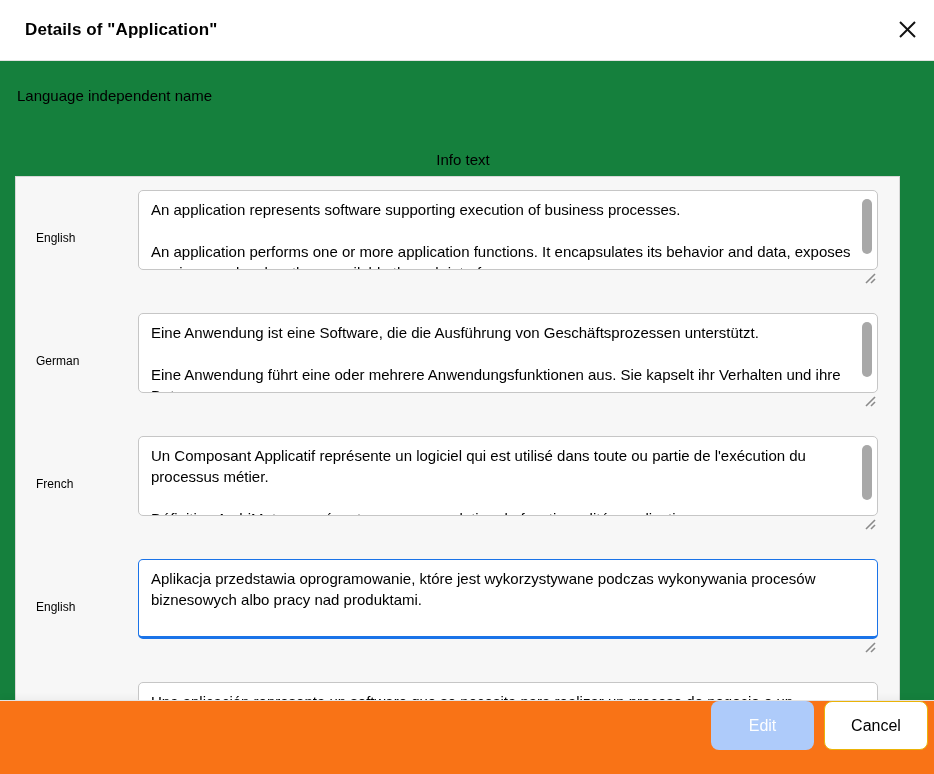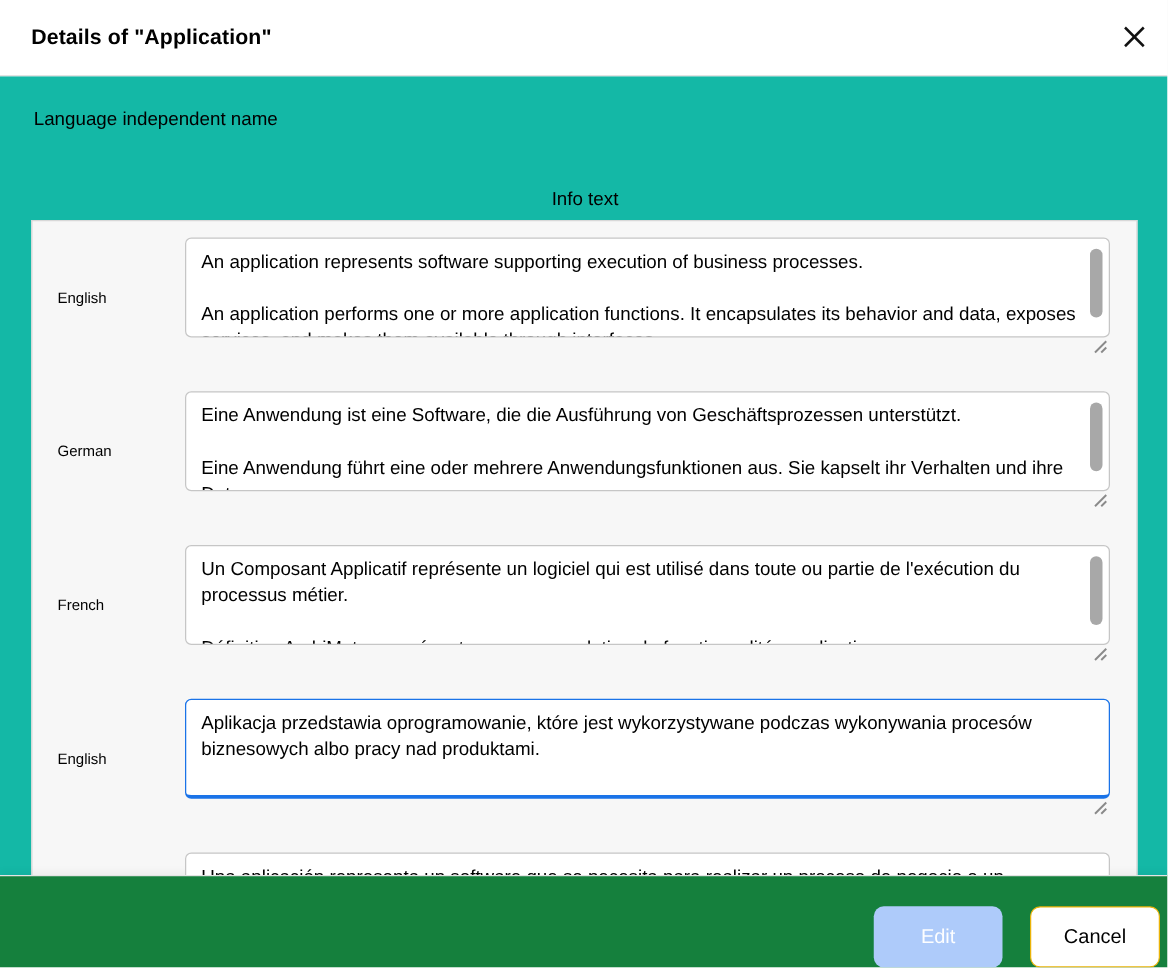--- a/index.html
+++ b/index.html
@@ -28,22 +28,22 @@
     background: transparent; border: none; cursor: pointer;
     display: flex; align-items: center; justify-content: center;
   }
   .close-btn svg { display: block; }
 
   
   .dlg-body {
     flex: 1 1 auto;
     height: 639px;
     overflow: hidden;
-    padding: 26px 24px 0 25px;
-    background: #14b8a6;
+    padding: 26px 24px 0 15px;
+    background: #15803d;
   }
   .field-label { font-size: 15px; color: #000; line-height: 18px; }
   .lin-label { margin-left: 2px; }
   .lin-value { font-size: 14px; font-weight: bold; margin: 22px 0 0 22px; letter-spacing: 0.2px; }
   .info-label { margin: 46px 0 0 1px; text-align: center; }
 
   
   .info-panel {
     margin-top: 7px;
     width: 885px;
@@ -89,26 +89,26 @@
   .resize-grip {
     position: absolute;
     right: 2px; bottom: 3px;
     width: 13px; height: 13px;
     pointer-events: none;
   }
 
   
   .dlg-footer {
     flex: 0 0 74px; height: 74px;
-    background: #15803d;
+    background: #f97316;
     border-top: 1px solid #e4e4e4;
     box-shadow: 0 -3px 6px rgba(0,0,0,0.04);
-    display: flex; align-items: flex-end; justify-content: flex-end;
+    display: flex; align-items: flex-start; justify-content: flex-end;
     padding-right: 6px;
-    gap: 22px;
+    gap: 10px;
   }
   .btn {
     height: 49px;
     border-radius: 8px;
     font-family: "Liberation Sans", sans-serif;
     font-size: 16px;
     cursor: pointer;
   }
   .btn-edit {
     width: 103px;

